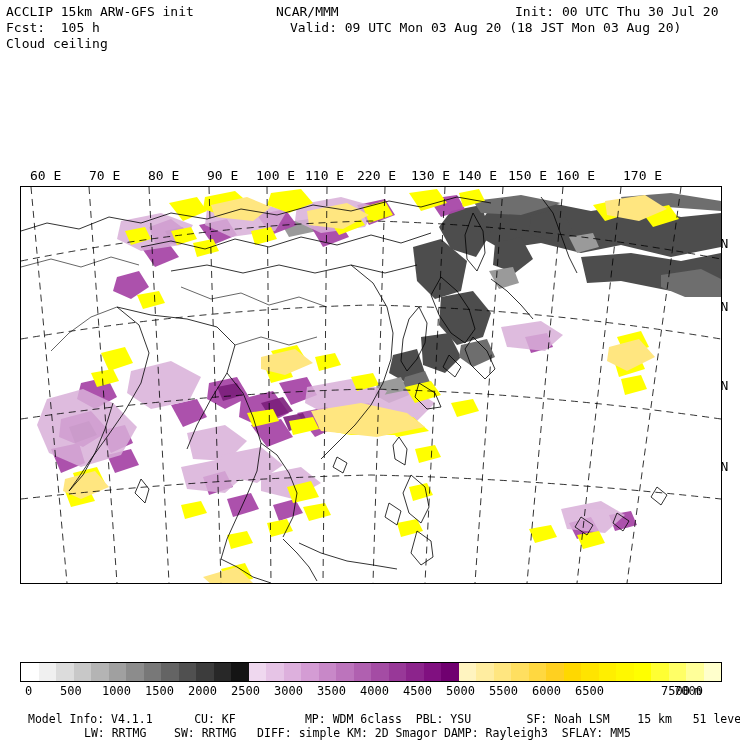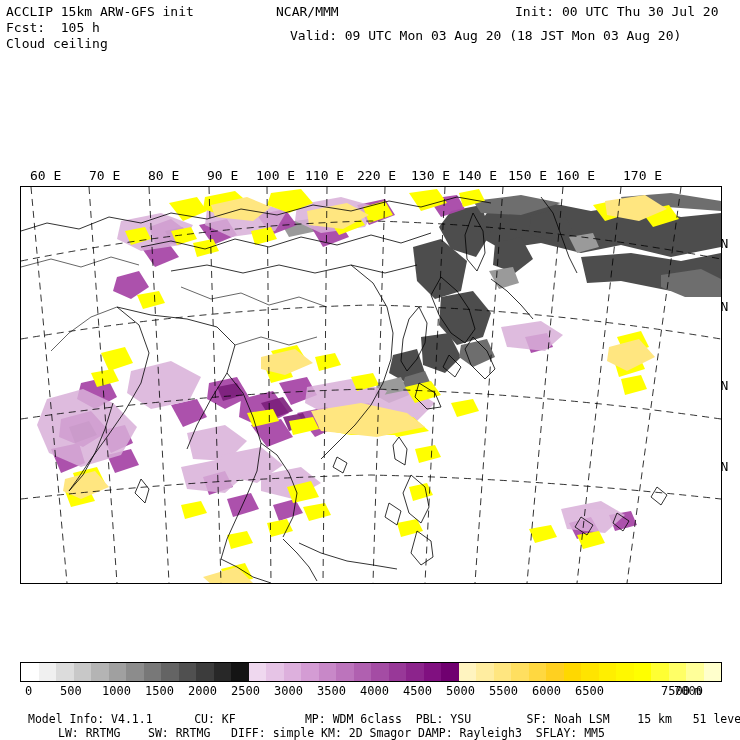--- a/index.html
+++ b/index.html
@@ -4,40 +4,40 @@
 <style>
   html,body{margin:0;padding:0;background:#ffffff;}
   body{width:740px;height:740px;position:relative;font-family:"DejaVu Sans Mono","Liberation Mono",monospace;color:#000;}
   .abs{position:absolute;}
   .hdr{font-size:13px;letter-spacing:0px;white-space:pre;}
   #hdr-left-1{left:6px;top:4px;}
   #hdr-left-2{left:6px;top:20px;}
   #hdr-left-3{left:6px;top:36px;}
   #hdr-center{left:276px;top:4px;}
   #hdr-right-1{left:515px;top:4px;}
-  #hdr-right-2{left:290px;top:28px;}
+  #hdr-right-2{left:290px;top:20px;}
 
   
   #map-frame{left:20px;top:186px;width:700px;height:396px;border:1px solid #000;background:#fff;overflow:hidden;}
   #map-svg{display:block;}
 
   
   .lon-label{font-size:13px;white-space:pre;}
   .lat-label{font-size:13px;white-space:pre;}
 
   
   #cbar{left:20px;top:662px;width:700px;height:18px;border:1px solid #000;display:flex;}
   #cbar div{flex:1 1 auto;height:100%;}
   .cb-tick{position:absolute;font-size:12px;top:684px;white-space:pre;}
   #cb-unit{position:absolute;left:694px;top:684px;font-size:12px;}
 
   
   .foot{font-size:11.5px;white-space:pre;}
   #foot1{left:28px;top:712px;}
-  #foot2{left:58px;top:726px;text-align:center;}
+  #foot2{left:84px;top:726px;text-align:center;}
 </style>
 </head>
 <body>
 
 <div class="abs hdr" id="hdr-left-1">ACCLIP 15km ARW-GFS init</div>
 <div class="abs hdr" id="hdr-left-2">Fcst:  105 h</div>
 <div class="abs hdr" id="hdr-left-3">Cloud ceiling</div>
 <div class="abs hdr" id="hdr-center">NCAR/MMM</div>
 <div class="abs hdr" id="hdr-right-1">Init: 00 UTC Thu 30 Jul 20</div>
 <div class="abs hdr" id="hdr-right-2">Valid: 09 UTC Mon 03 Aug 20 (18 JST Mon 03 Aug 20)</div>

